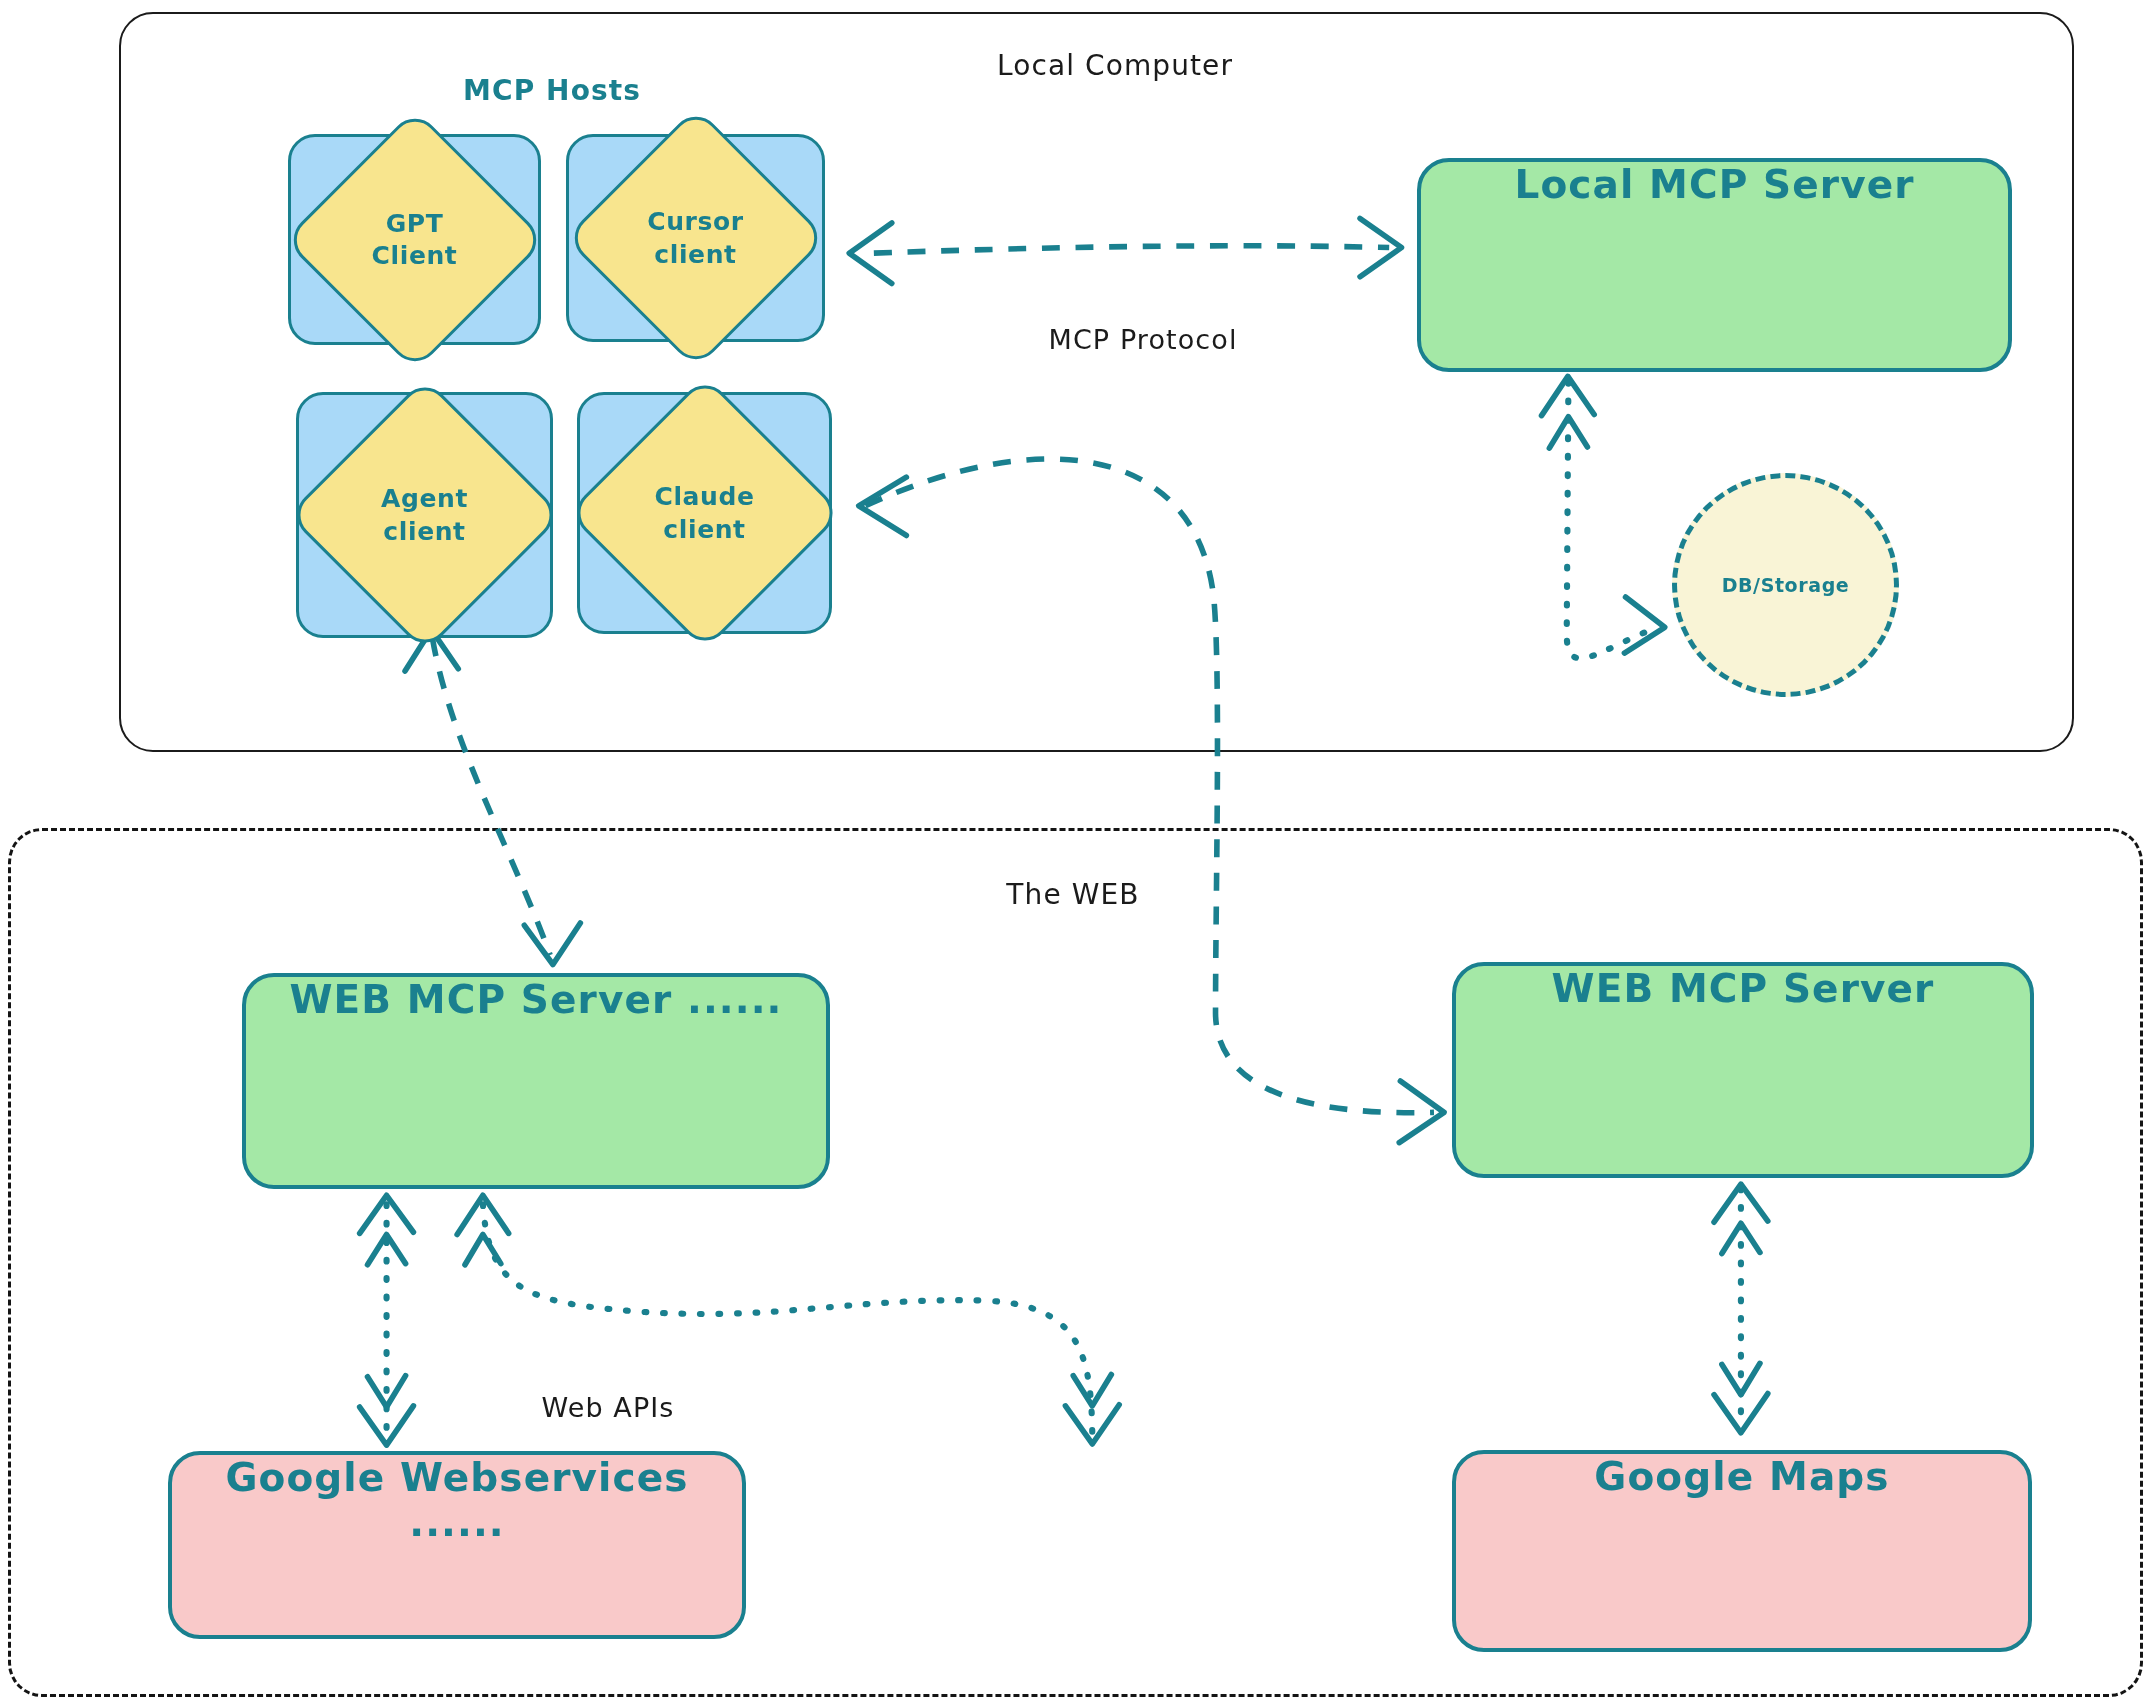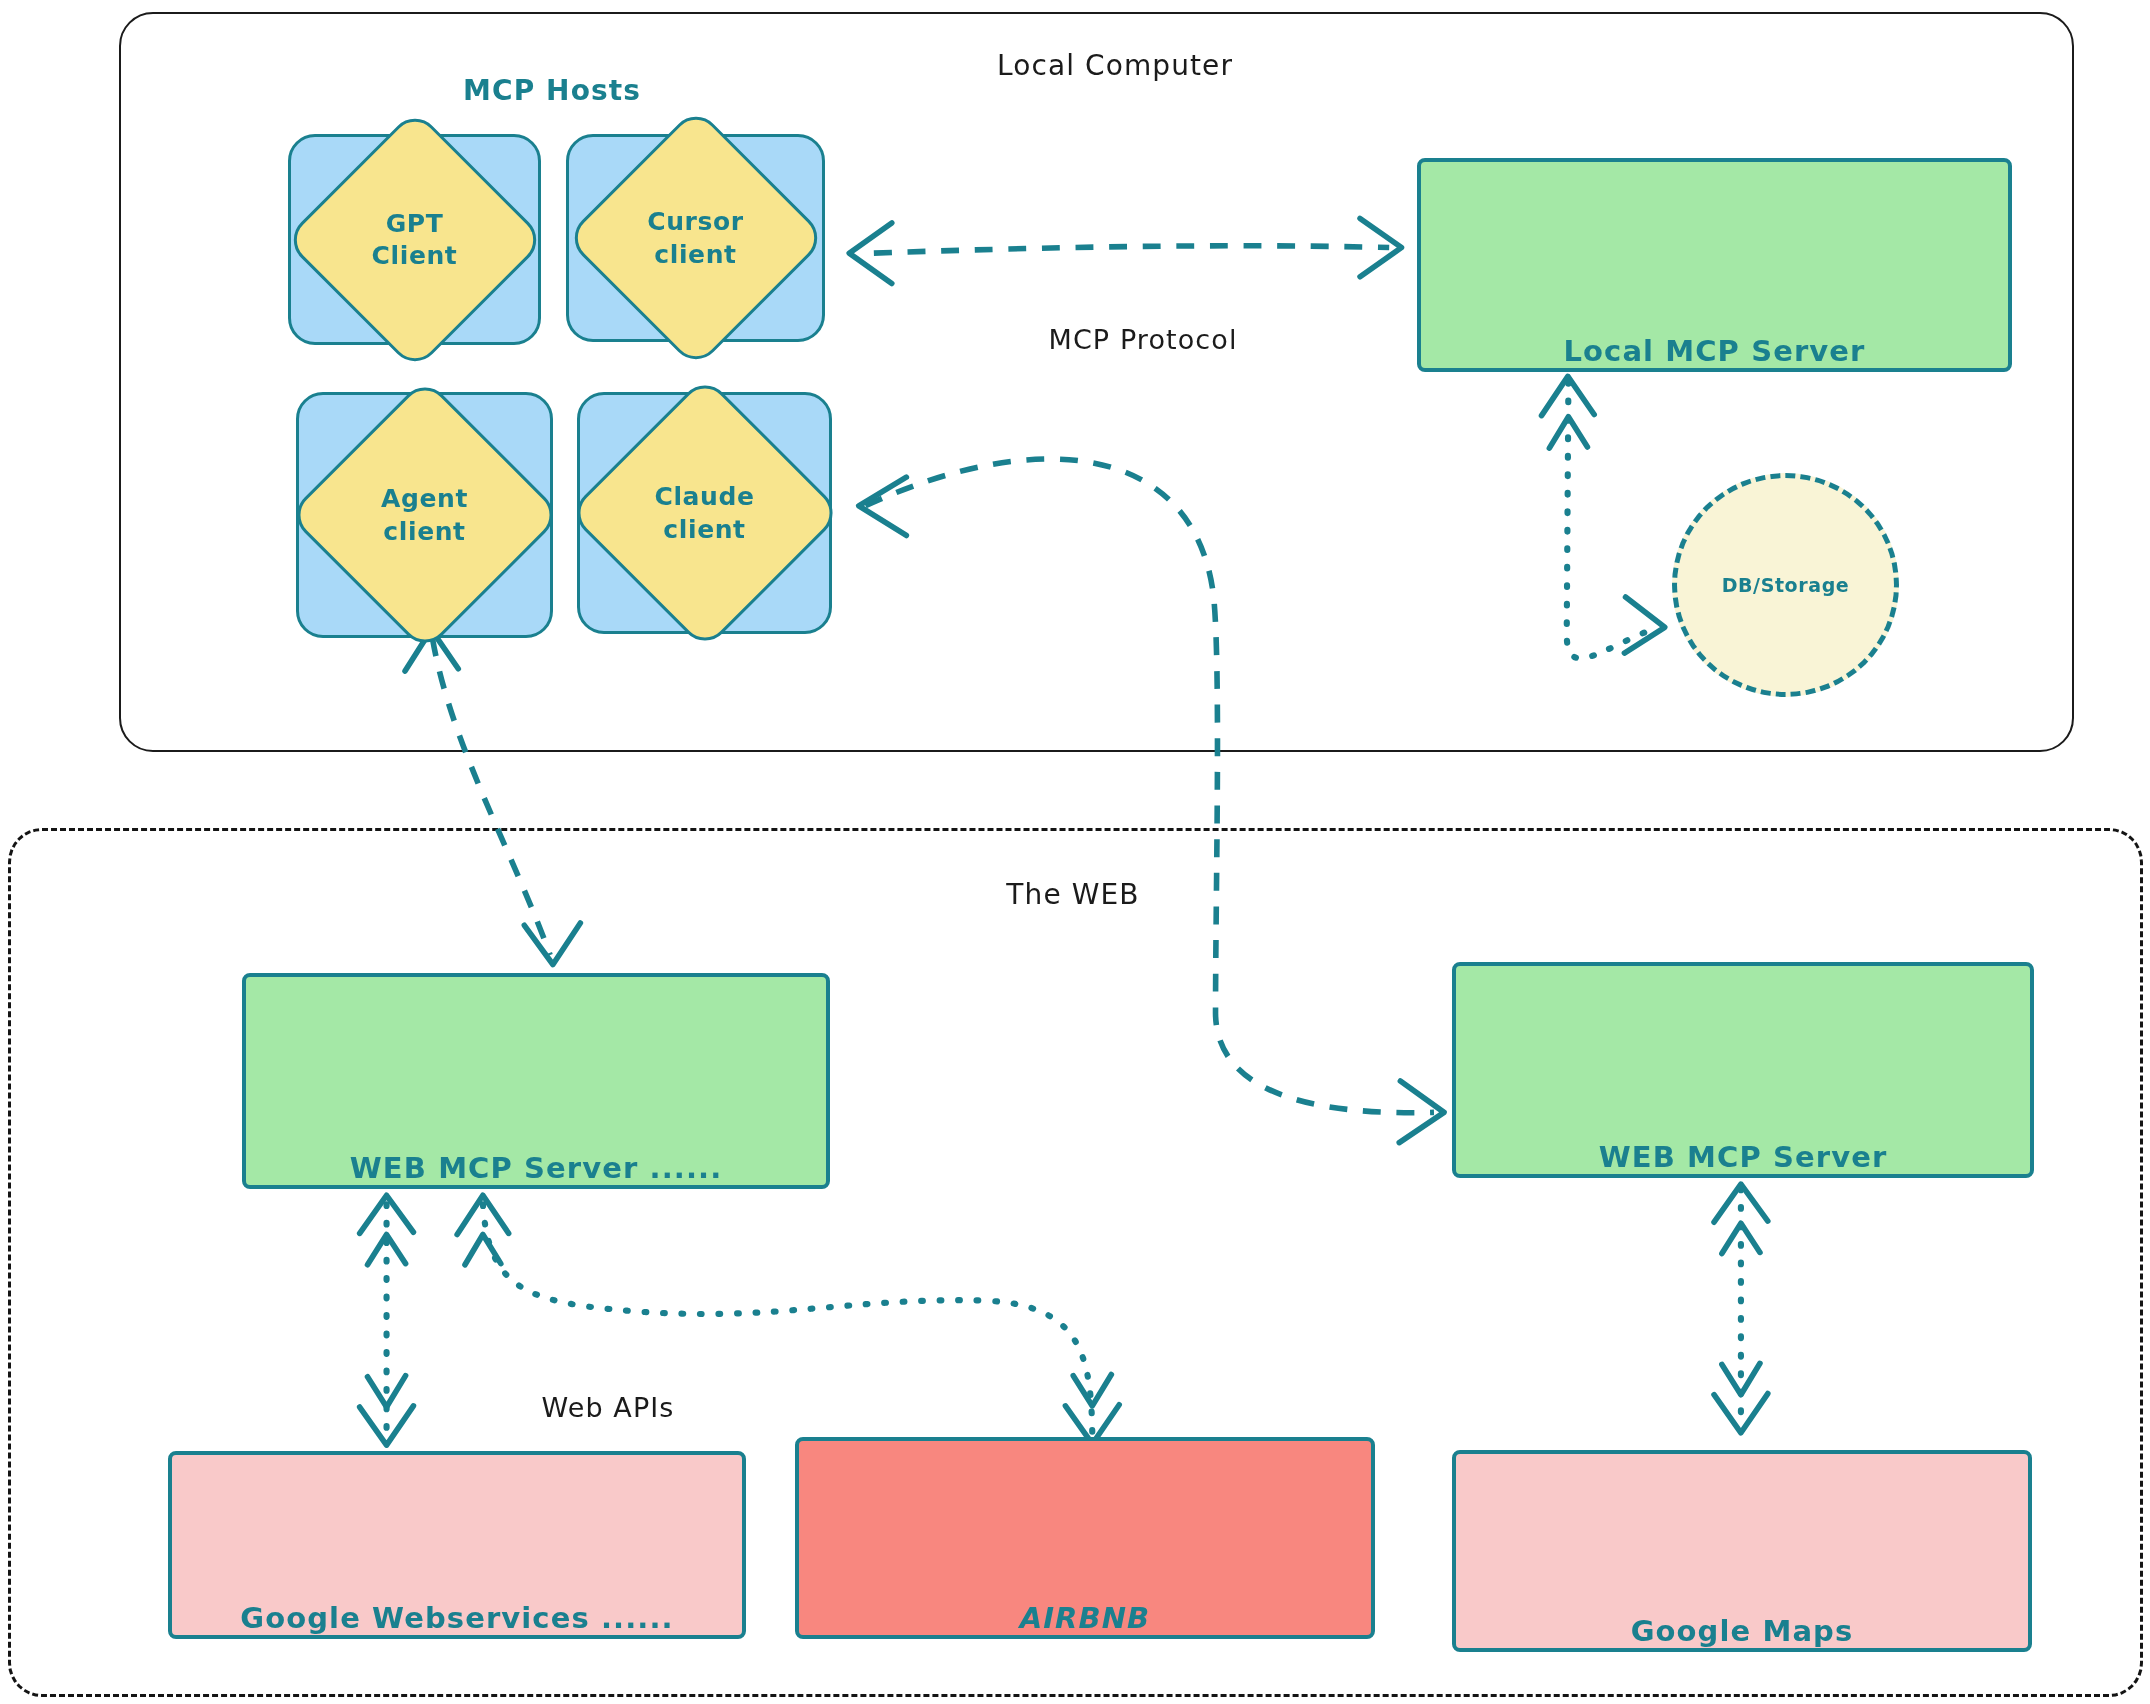--- a/index.html
+++ b/index.html
@@ -65,23 +65,23 @@
   }
   .card-agent .diamond,.card-claude .diamond{width:195px;height:195px;}
   .diamond-label{
     position:absolute;left:50%;top:50%;transform:translate(-50%,-50%);
     text-align:center;color:var(--teal);font-weight:bold;
     font-size:25px;line-height:1.3;letter-spacing:0.6px;white-space:nowrap;
   }
 
   
   .box{
-    position:absolute;border:4.5px solid var(--teal);border-radius:8px;
-    display:flex;align-items:flex-end;justify-content:center;
-    color:var(--teal);font-weight:bold;font-size:29px;letter-spacing:1.1px;
+    position:absolute;border:4.5px solid var(--teal);border-radius:32px;
+    display:flex;align-items:flex-start;justify-content:center;
+    color:var(--teal);font-weight:bold;font-size:39px;letter-spacing:1.1px;
     text-align:center;
   }
   .box-green{background:var(--green);}
   .box-pink{background:var(--pink);}
   .box-red{background:var(--red);}
   .box-local-mcp{left:1417px;top:158px;width:595px;height:214px;}
   .box-web-mcp-left{left:242px;top:973px;width:588px;height:216px;}
   .box-web-mcp-right{left:1452px;top:962px;width:582px;height:216px;}
   .box-other{left:168px;top:1451px;width:578px;height:188px;}
   .box-airbnb{left:795px;top:1437px;width:580px;height:202px;}
@@ -215,22 +215,19 @@
   </div>
 
   <div class="db-circle">
     <span class="db-label">DB/Storage</span>
   </div>
 
   <div class="box box-pink box-other">
     <span class="box-label">Google Webservices ......</span>
   </div>
 
-  <div class="box box-red box-airbnb">
-    <span class="box-label">AIRBNB</span>
-  </div>
 
   <div class="box box-pink box-gmaps">
     <span class="box-label">Google Maps</span>
   </div>
 
 </div>
 
 
 </body></html>

